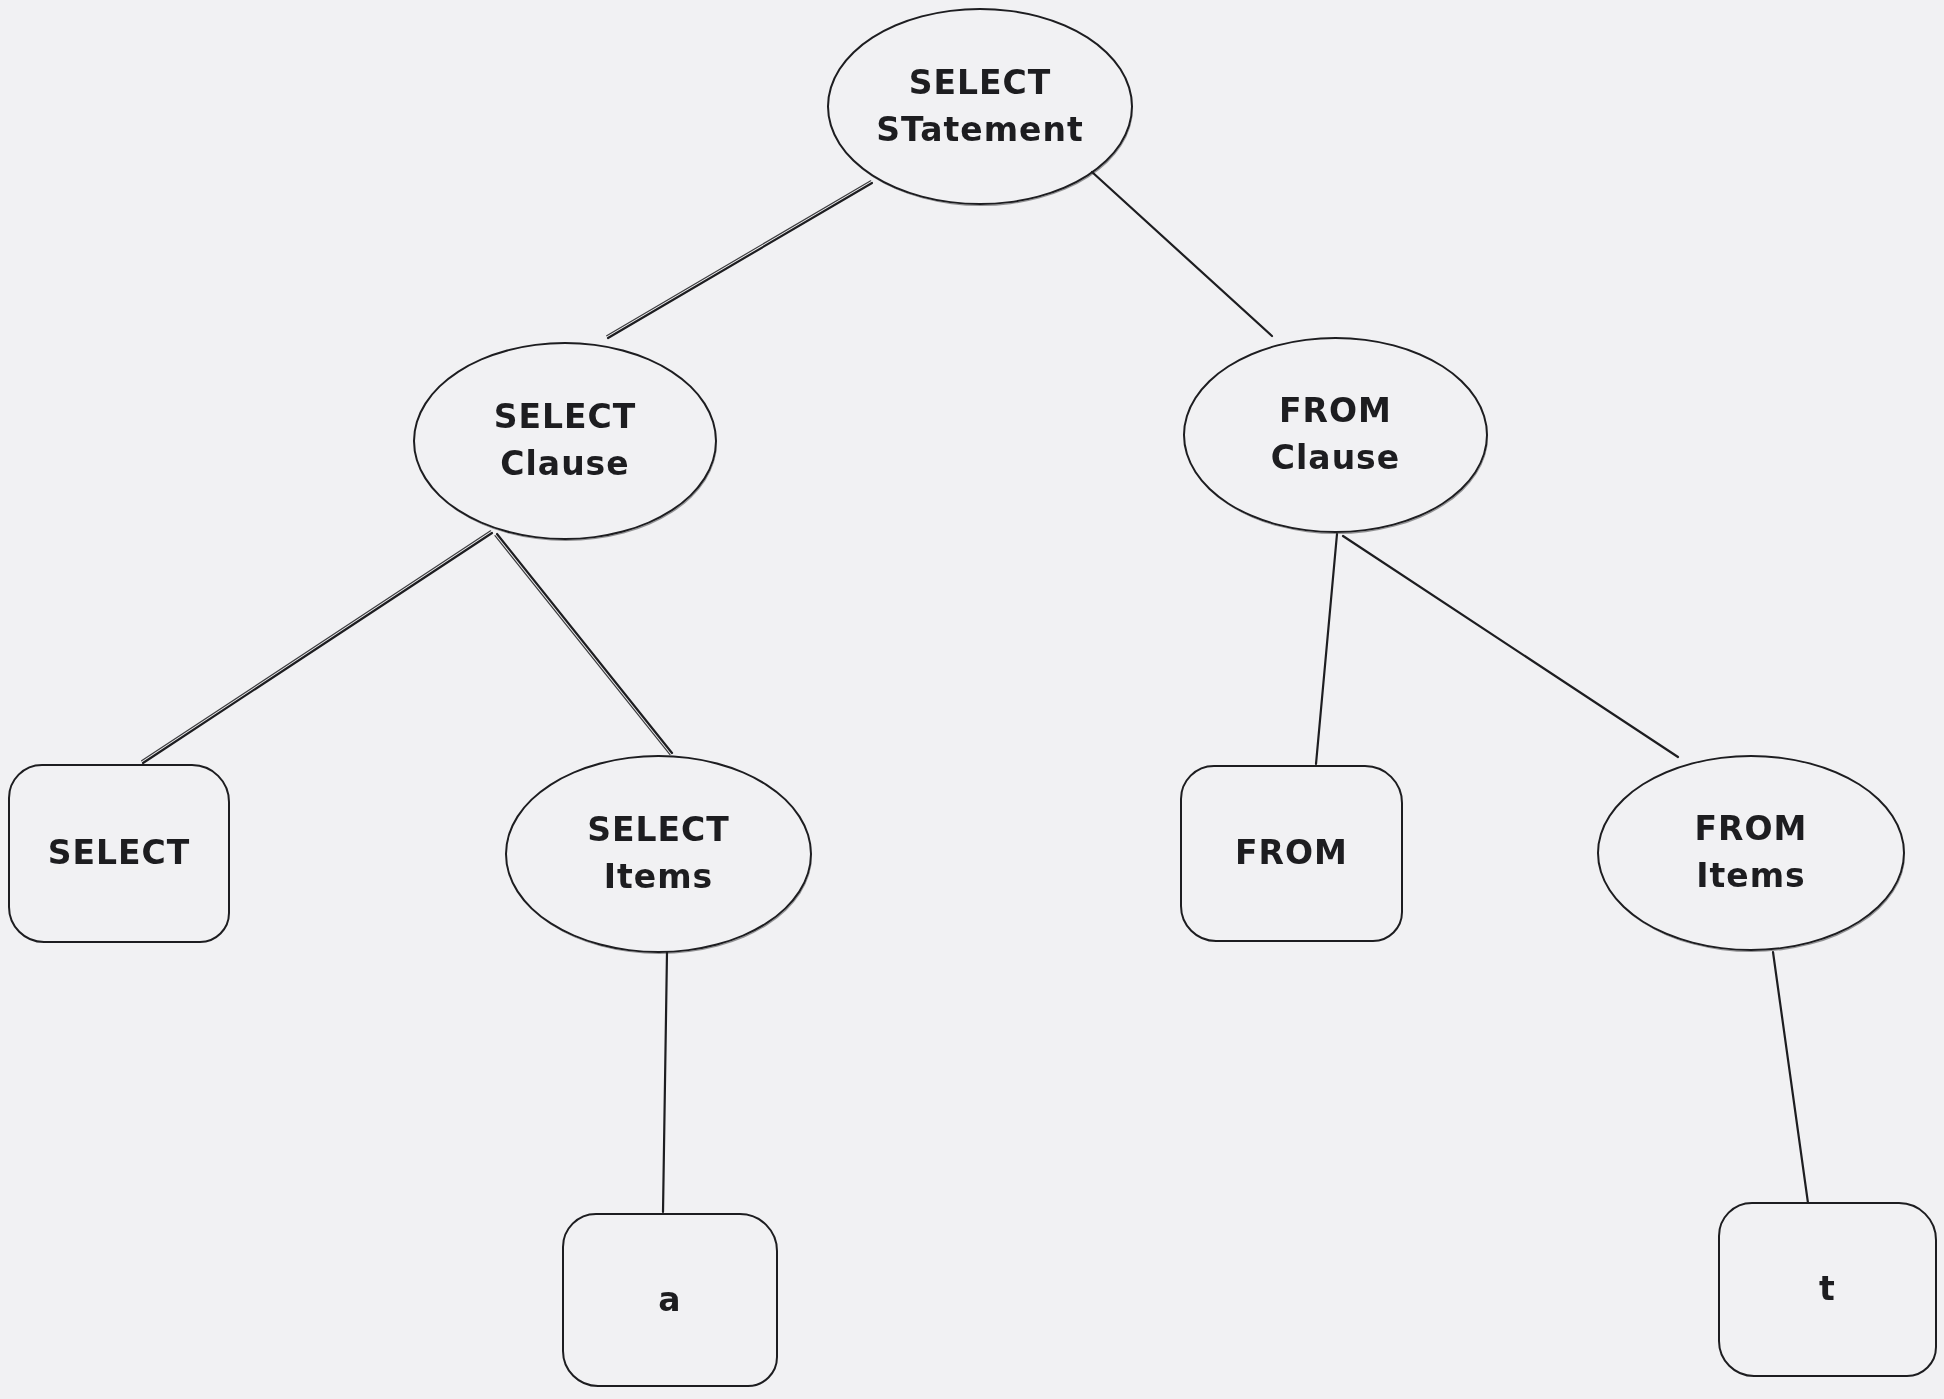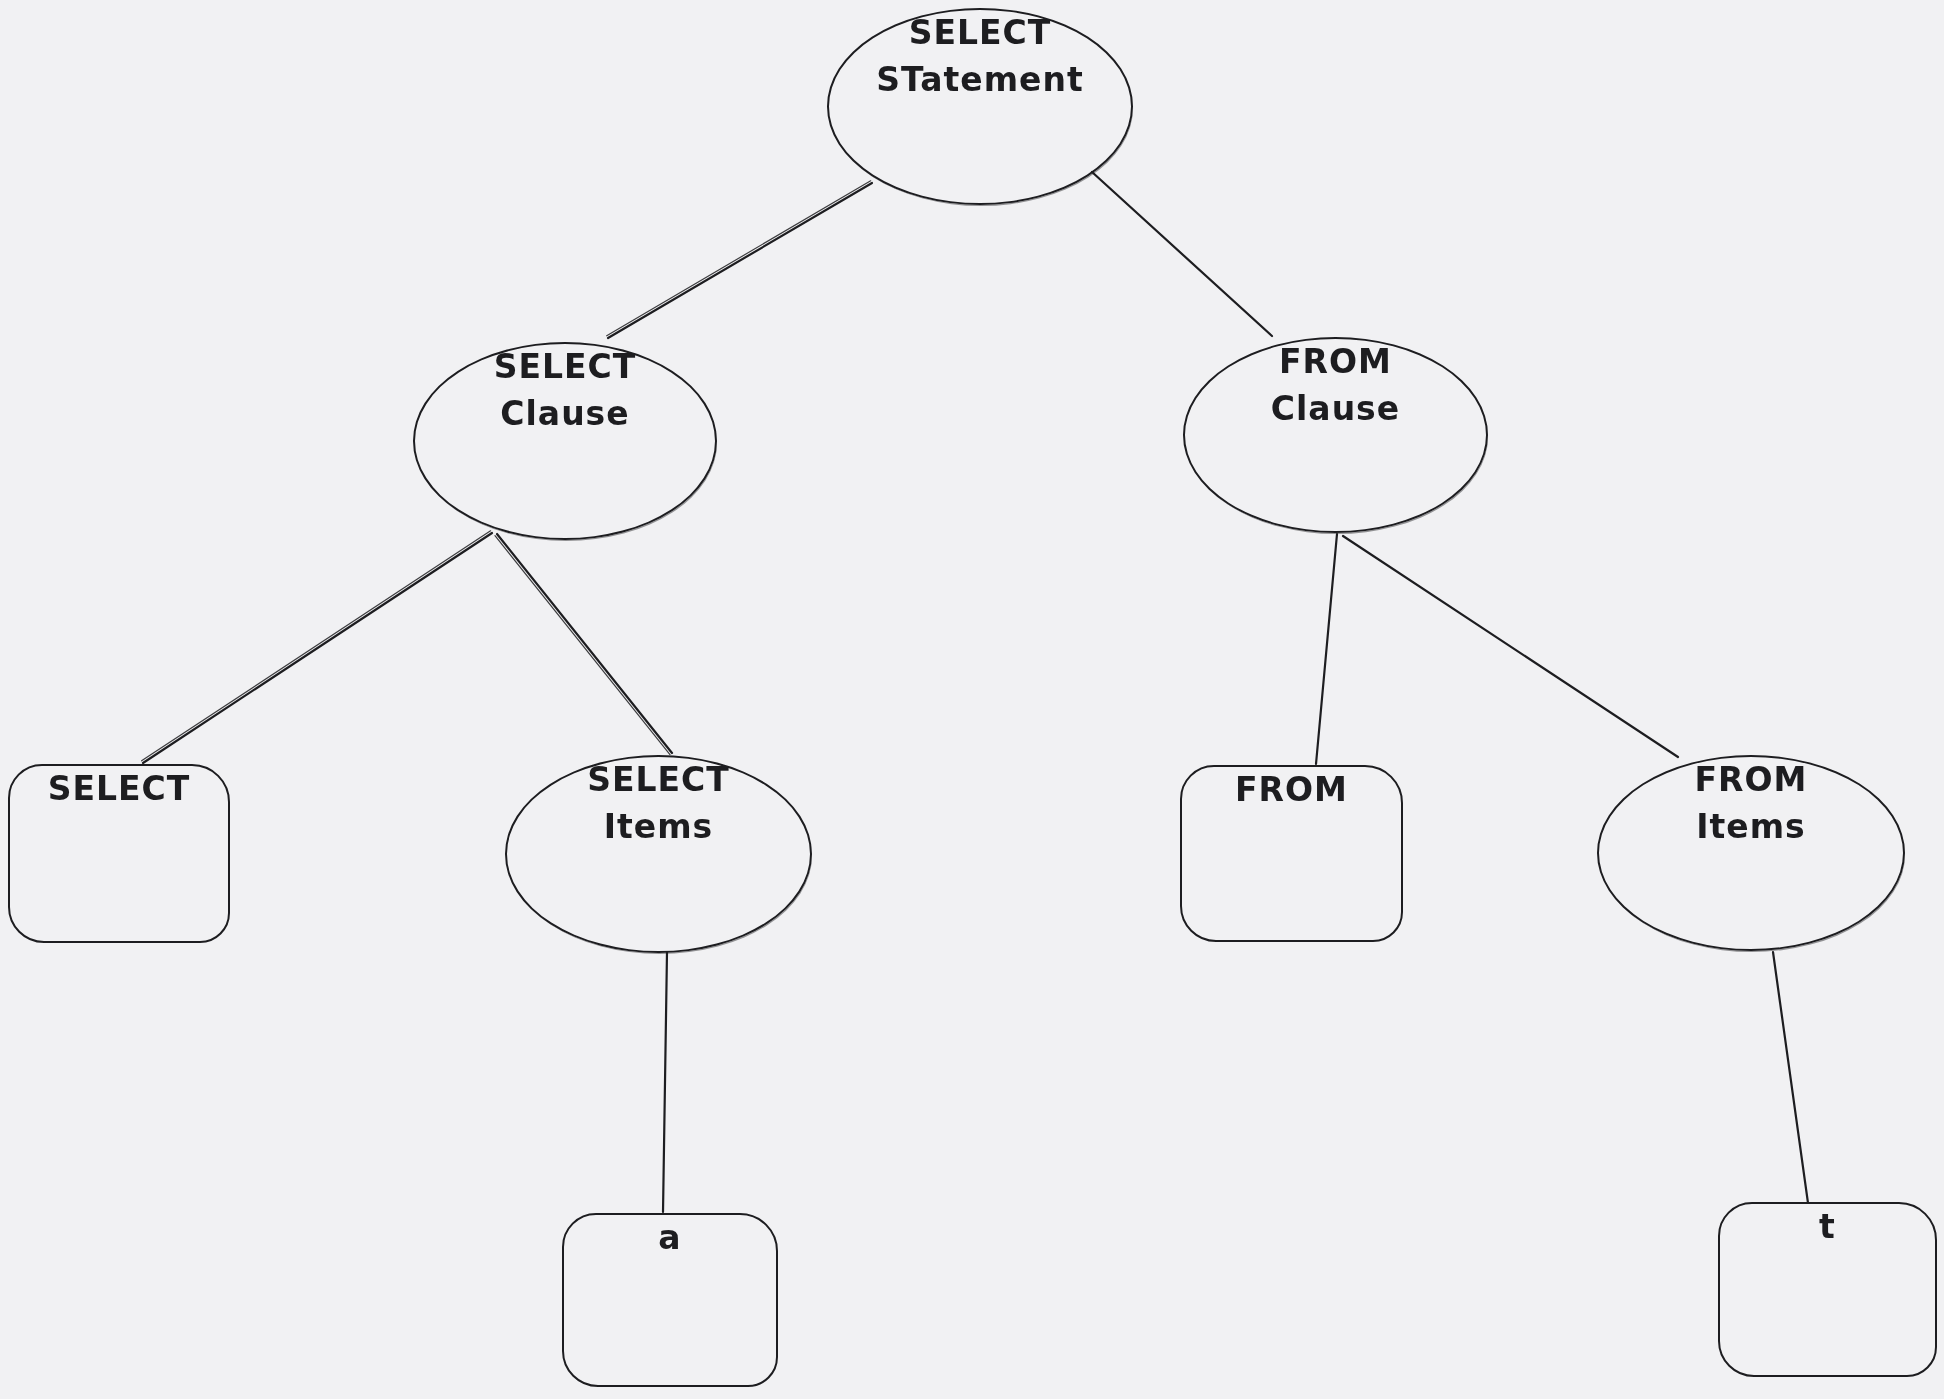--- a/index.html
+++ b/index.html
@@ -18,21 +18,21 @@
     left: 0; top: 0;
     width: 1944px;
     height: 1399px;
   }
   .node {
     position: absolute;
     box-sizing: border-box;
     display: flex;
     flex-direction: column;
     align-items: center;
-    justify-content: flex-start;
+    justify-content: center;
     text-align: center;
     color: #1d1d20;
     font-size: 33px;
     font-weight: 700;
     line-height: 1.42;
     letter-spacing: 1px;
     border: 2.4px solid #1d1d20;
     background: transparent;
   }
   .node span { display: block; white-space: nowrap; }

